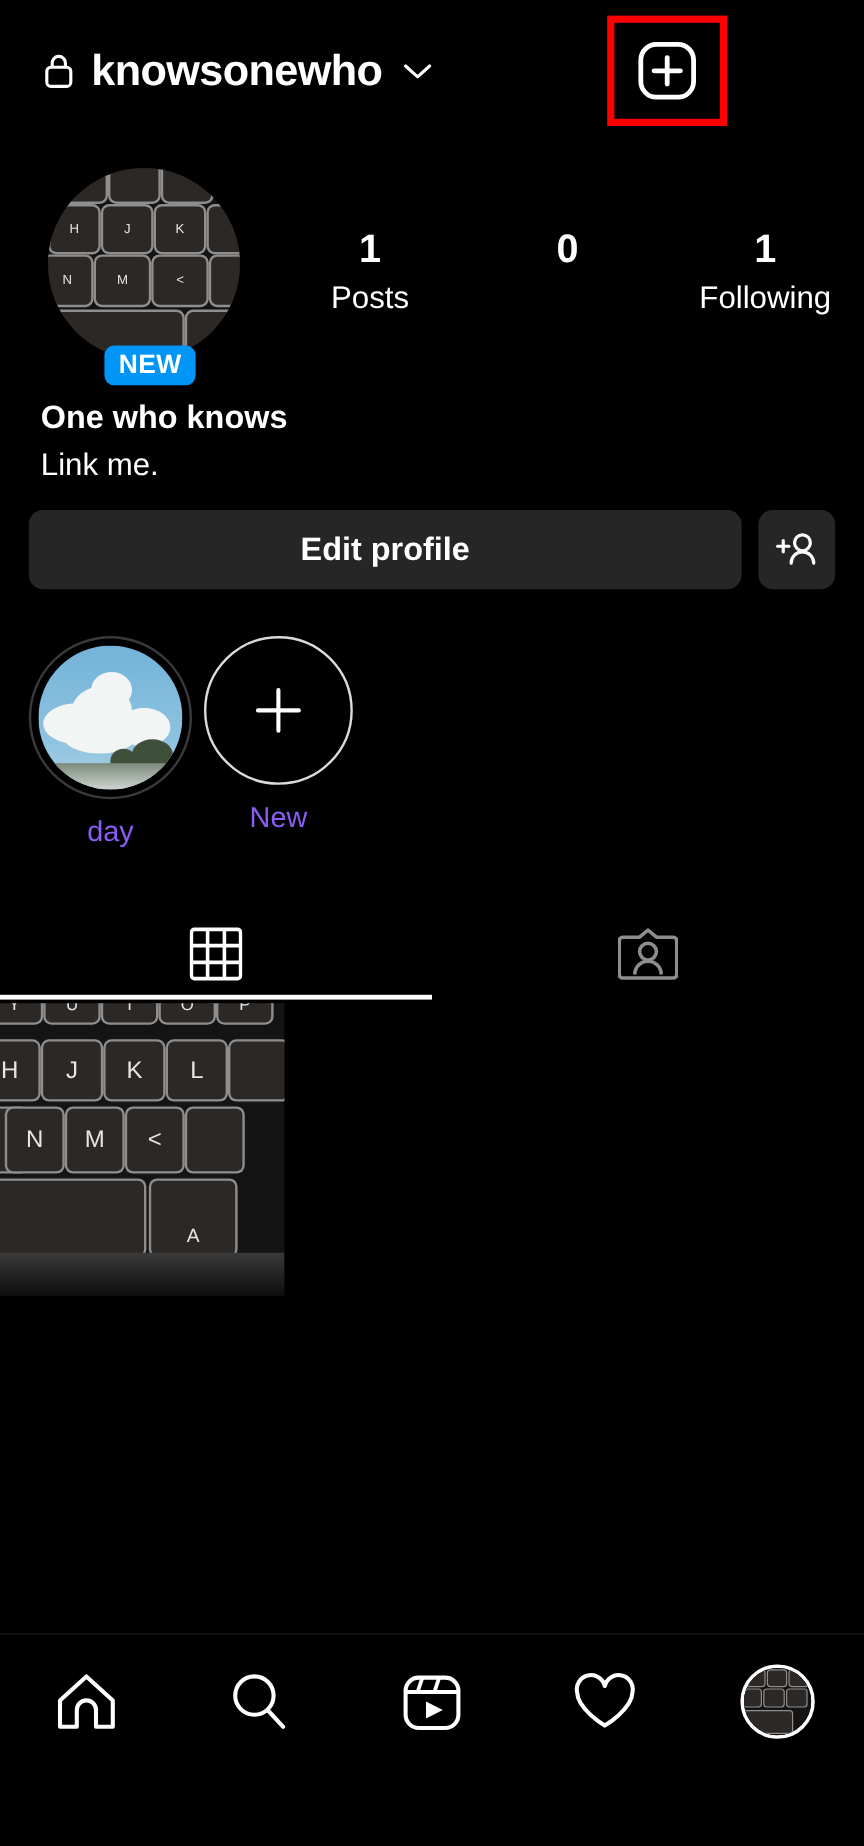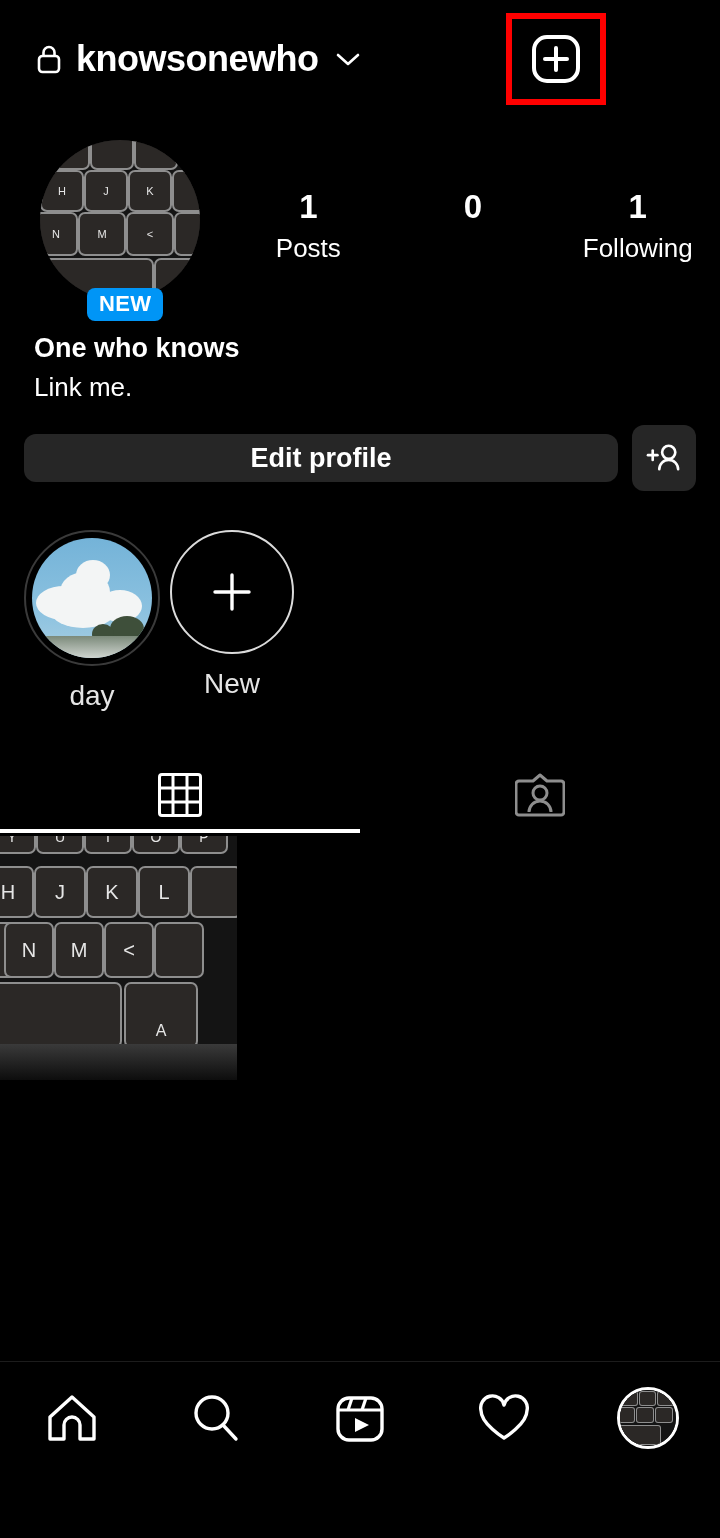--- a/index.html
+++ b/index.html
@@ -68,21 +68,21 @@
 
   
   .bio { position:absolute; top:330px; left:34px; width:600px; }
   .bio-name { font-size:27px; font-weight:700; line-height:1.35; }
   .bio-text { font-size:26px; font-weight:400; line-height:1.4; margin-top:3px; }
 
   
   .actions { position:absolute; top:425px; left:0; width:720px;
              display:flex; align-items:center; padding:0 24px; gap:14px; }
   .edit-btn {
-    flex:1; height:48px; background:#262626; border-radius:12px;
+    flex:1; height:66px; background:#262626; border-radius:12px;
     display:flex; align-items:center; justify-content:center;
     font-size:27px; font-weight:700; color:#fff; border:none; cursor:pointer;
     font-family:"Liberation Sans", sans-serif;
   }
   .add-person-btn {
     width:64px; height:66px; background:#262626; border-radius:12px;
     display:flex; align-items:center; justify-content:center;
     border:none; cursor:pointer; flex:none;
   }
 
@@ -99,21 +99,21 @@
   .sky { position:absolute; inset:0; background:linear-gradient(180deg,#74b3d8 0%,#8cc2e0 62%,#a9cfe2 100%); }
   .cloud { position:absolute; background:#f3f5f5; border-radius:50%; }
   .ground { position:absolute; left:0; right:0; bottom:0; height:22px;
             background:linear-gradient(180deg,#7b8a7a,#cfd4cf); }
   .tree { position:absolute; background:#3e4f3a; border-radius:50% 50% 45% 45%; }
   .hl-new-ring {
     width:124px; height:124px; border-radius:50%;
     border:2px solid #dbdbdb; display:flex; align-items:center; justify-content:center;
     background:#000;
   }
-  .hl-label { font-size:28px; margin-top:14px; color:#e5e5e5; }
+  .hl-label { font-size:24px; margin-top:14px; color:#8b5cf6; }
 
   
   .tabs { position:absolute; top:757px; left:0; width:720px; height:76px; display:flex; }
   .tab { flex:1; display:flex; align-items:center; justify-content:center; cursor:pointer; }
   .tab-underline { position:absolute; bottom:0; left:0; width:360px; height:4px; background:#fff; }
 
   
   .grid { position:absolute; top:836px; left:0; width:720px; }
   .thumb { width:237px; height:244px; position:relative; overflow:hidden; background:#131313; }
 

